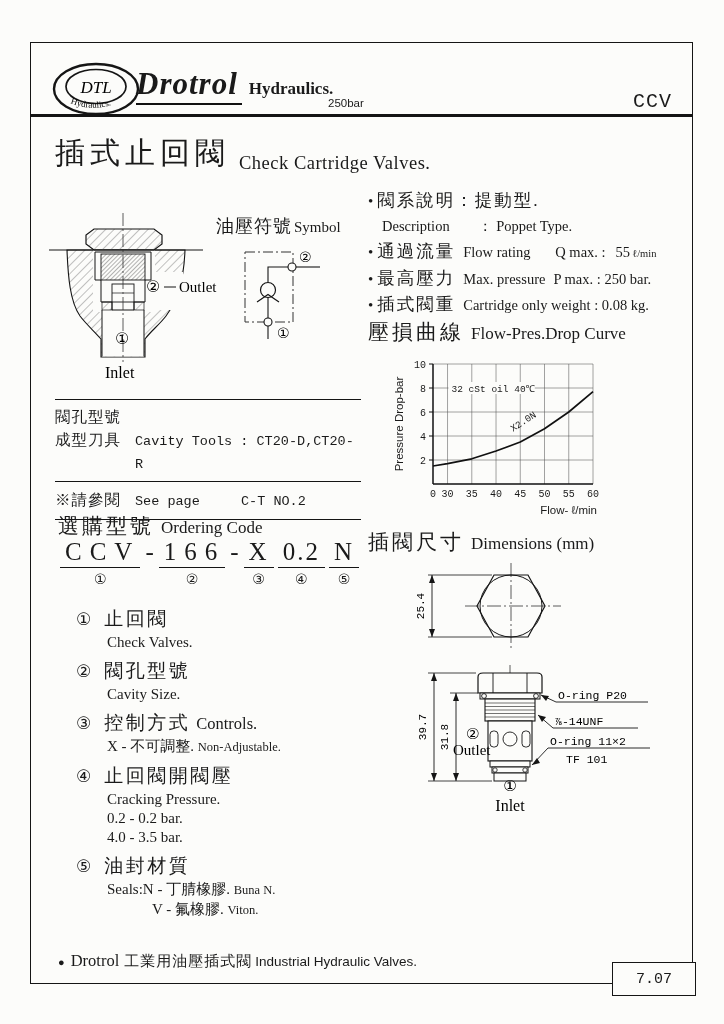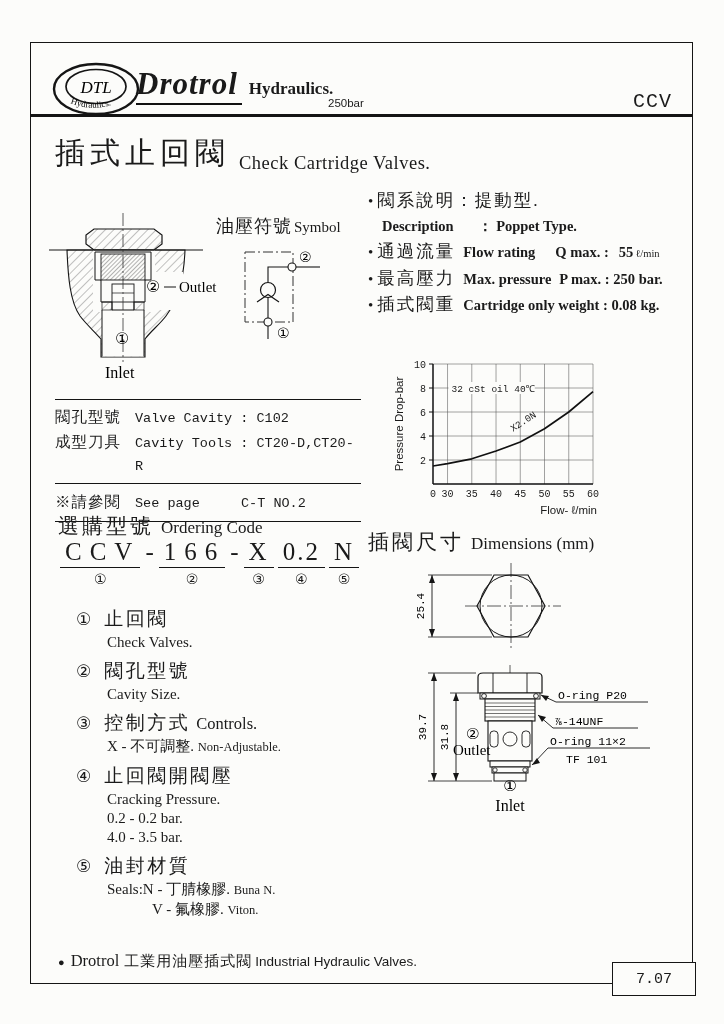--- a/index.html
+++ b/index.html
@@ -22,21 +22,21 @@
 
   .sechead{position:absolute;display:flex;align-items:baseline;}
   .sechead .zh{font-size:21px;letter-spacing:3px;}
   .sechead .en{font-size:17px;margin-left:7px;}
 
   
   .specs{position:absolute;left:368px;top:188px;width:325px;}
   .sline{display:flex;align-items:baseline;line-height:25px;}
   .sb{font-size:15px;margin-right:4px;}
   .szh{font-size:17.5px;letter-spacing:2px;}
-  .sen{font-size:14.5px;font-weight:bold;}
+  .sen{font-size:14.5px;}
   .w96{display:inline-block;width:96px;}
   .w92{display:inline-block;width:92px;}
   .unit{font-size:10.5px;margin-left:2px;}
   .ind{margin-left:14px;}
 
   
   .ctable{position:absolute;left:55px;top:399px;width:306px;border-top:1.6px solid #141414;border-bottom:1.6px solid #141414;padding:5px 0 6px 0;}
   .trow{display:flex;align-items:baseline;line-height:23px;}
   .tzh{font-size:15.5px;width:80px;letter-spacing:1px;flex:none;}
   .ten{font-family:"Liberation Mono","DejaVu Sans Mono",monospace;font-size:13.5px;}
@@ -188,20 +188,24 @@
       <span class="sen" style="margin-right:8px;">Max. pressure</span>
       <span class="sen">P max. : 250 bar.</span>
     </div>
     <div class="sline">
       <span class="sb">•</span>
       <span class="szh" style="margin-right:8px;">插式閥重</span>
       <span class="sen">Cartridge only weight : 0.08 kg.</span>
     </div>
   </div>
 
+  <div class="sechead" style="left:368px;top:318px;">
+    <span class="zh">壓損曲線</span>
+    <span class="en">Flow-Pres.Drop Curve</span>
+  </div>
   <svg id="chart-svg" class="abs" style="left:393px;top:352px;" width="235" height="170" viewBox="0 0 235 170">
       <line x1="40" y1="108" x2="200" y2="108" stroke="#555" stroke-width="0.55"></line>
       <line x1="36" y1="108" x2="40" y2="108" stroke="#111" stroke-width="1"></line>
       <text x="33" y="111.5" text-anchor="end" class="ctick">2</text>
       <line x1="40" y1="84" x2="200" y2="84" stroke="#555" stroke-width="0.55"></line>
       <line x1="36" y1="84" x2="40" y2="84" stroke="#111" stroke-width="1"></line>
       <text x="33" y="87.5" text-anchor="end" class="ctick">4</text>
       <line x1="40" y1="60" x2="200" y2="60" stroke="#555" stroke-width="0.55"></line>
       <line x1="36" y1="60" x2="40" y2="60" stroke="#111" stroke-width="1"></line>
       <text x="33" y="63.5" text-anchor="end" class="ctick">6</text>
@@ -232,21 +236,20 @@
       <text x="58.51515151515151" y="39.5" class="cannot">32 cSt oil 40℃</text>
       <polyline points="40,114 54.54545454545455,111.6 78.78787878787878,106.8 103.03030303030303,99 127.27272727272727,90 151.51515151515153,76.80000000000001 175.75757575757575,60 200,39.599999999999994" fill="none" stroke="#111" stroke-width="1.7" stroke-linejoin="round"></polyline>
       <text x="120" y="79.80000000000001" class="cserie" transform="rotate(-33 120 79.80000000000001)">X2.0N</text>
       <text transform="rotate(-90)" x="-72" y="10" text-anchor="middle" class="cylab">Pressure Drop-bar</text>
       <text x="204" y="162" text-anchor="end" class="cxlab">Flow- ℓ/min</text>
     </svg>
 
   <div class="ctable">
     <div class="trow">
       <span class="tzh">閥孔型號</span>
-      <span class="ten">Valve Cavity : C102</span>
     </div>
     <div class="trow">
       <span class="tzh">成型刀具</span>
       <span class="ten">Cavity Tools : CT20-D,CT20-R</span>
     </div>
     <div class="tdiv"></div>
     <div class="trow tnote">
       <span class="tzh">※請參閱</span>
       <span class="ten">See page</span>
       <span class="ten">C-T NO.2</span>

